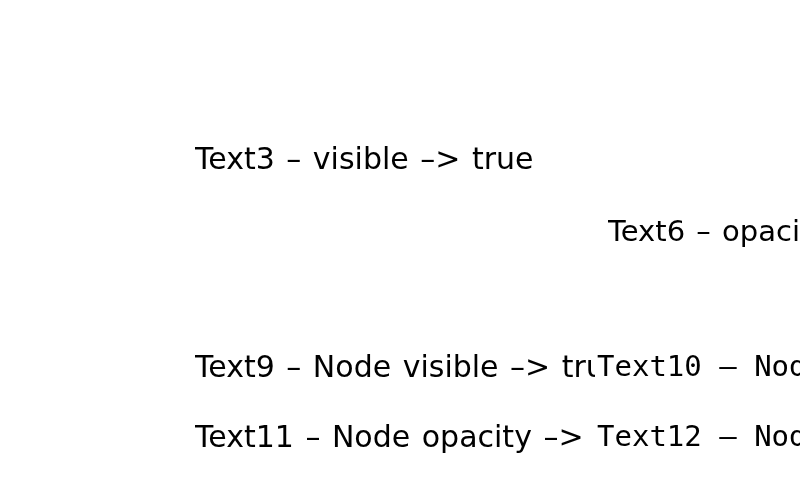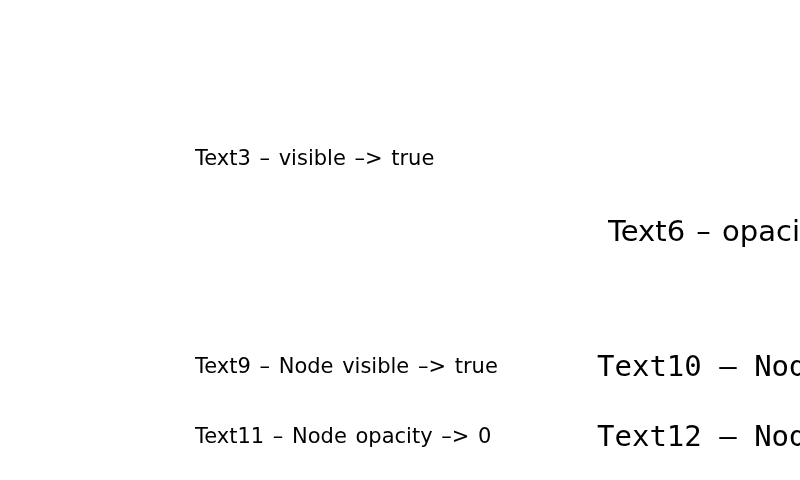--- a/index.html
+++ b/index.html
@@ -19,21 +19,21 @@
     color: var(--fg);
   }
   .label {
     position: absolute;
     white-space: nowrap;
     overflow: hidden;
     color: var(--fg);
   }
   .label.sans {
     font-family: "DejaVu Sans", sans-serif;
-    font-size: 21px;
+    font-size: 30px;
     line-height: 35px;
     word-spacing: 2px;
   }
   .label.mono {
     font-family: "DejaVu Sans Mono", monospace;
     font-size: 29px;
     line-height: 34px;
   }
   
   #lbl-text3  { left: 195px; top: 141px; }

